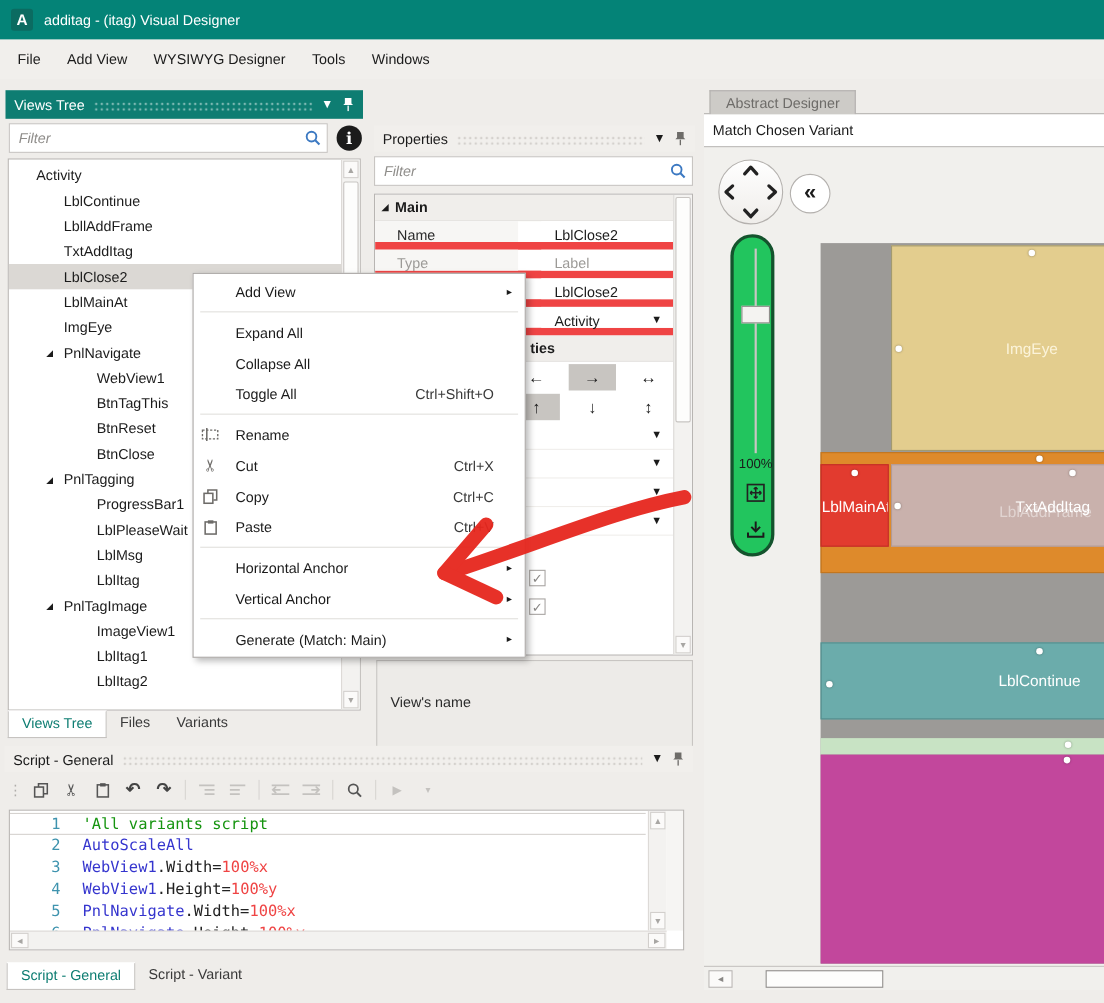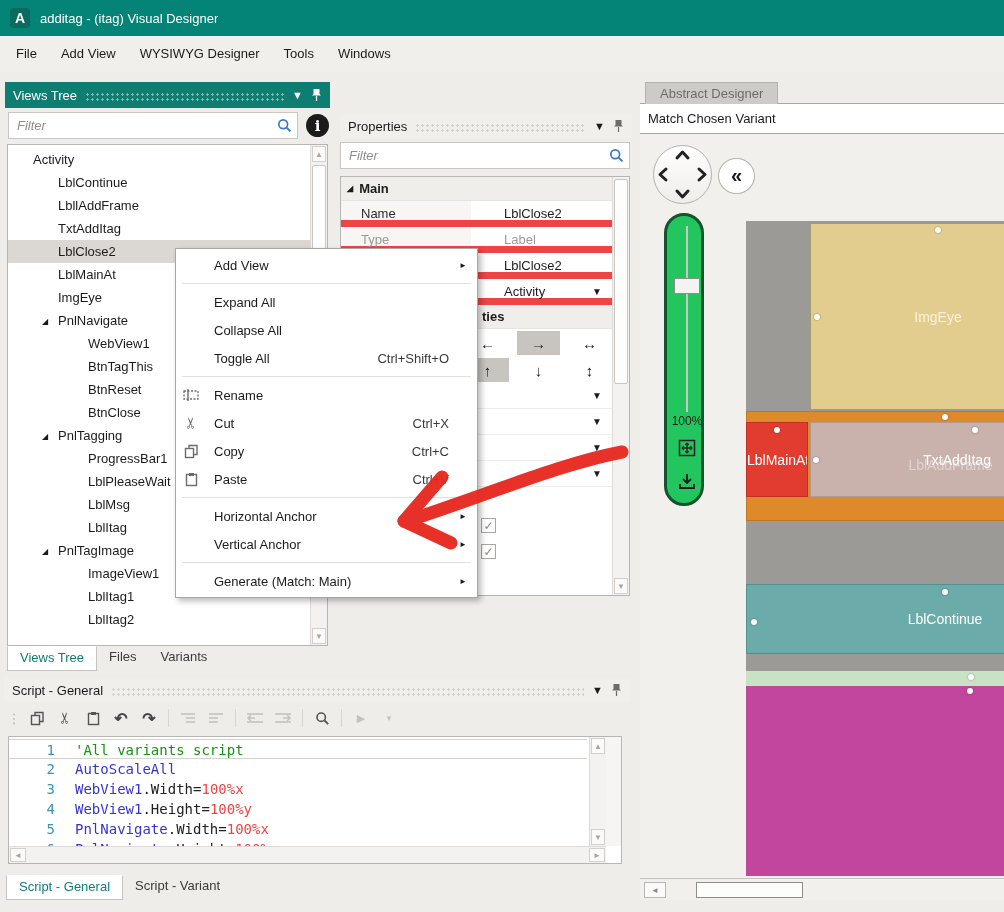--- a/index.html
+++ b/index.html
@@ -278,20 +278,23 @@
           <div class="check-row">
             <span class="checkbox">✓</span>
           </div>
         </div>
     </div>
     <div class="vscroll">
       <span class="sthumb" style="top:2px; height:205px"></span>
       <span class="sbtn" style="bottom:1px">▼</span>
     </div>
   </div>
+  <div class="prop-desc">
+    <span>View's name</span>
+  </div>
 </section>
 
 <section class="script-panel">
   <div class="panel-header gray">
     <span>Script - General</span>
     <span class="hdr-dots"></span>
     <span class="hdr-caret">▼</span>
     <svg width="11" height="14" viewBox="0 0 10 14">
       <path d="M2 1h6v5l1.5 1.5h-9L2 6z" fill="#6E6C69"></path>
         <rect x="4.4" y="8" width="1.2" height="5" fill="#6E6C69"></rect>

